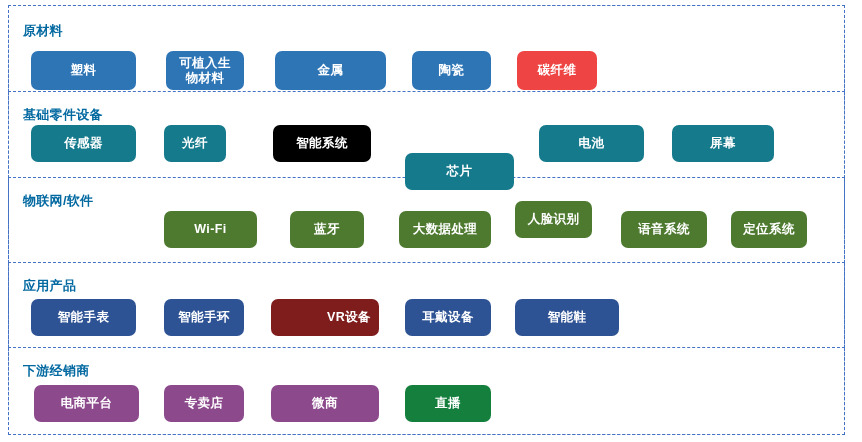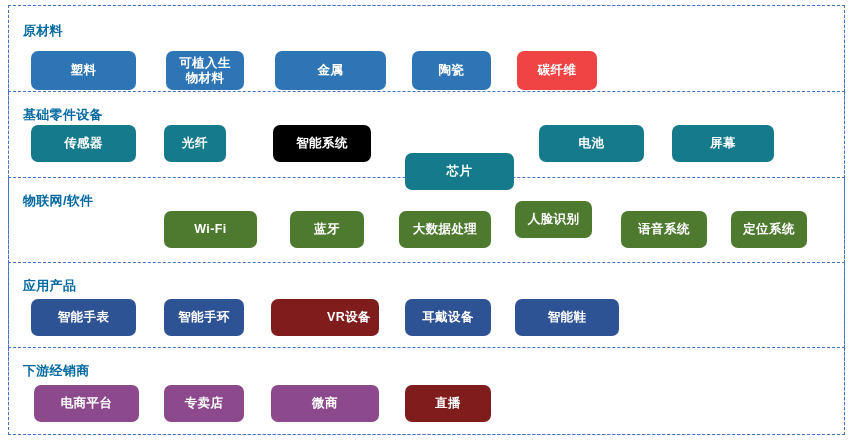--- a/index.html
+++ b/index.html
@@ -167,18 +167,18 @@
         <div class="tier-label" style="top: 14px;">下游经销商</div>
         <div class="node" style="left: 25px; top: 37px; width: 105px; height: 37px; background: rgb(140, 74, 140);">
           <span>电商平台</span>
         </div>
         <div class="node" style="left: 155px; top: 37px; width: 80px; height: 37px; background: rgb(140, 74, 140);">
           <span>专卖店</span>
         </div>
         <div class="node" style="left: 262px; top: 37px; width: 108px; height: 37px; background: rgb(140, 74, 140);">
           <span>微商</span>
         </div>
-        <div class="node" style="left: 396px; top: 37px; width: 86px; height: 37px; background: #7f1d1d;">
+        <div class="node" style="left: 396px; top: 37px; width: 86px; height: 37px; background: #15803d;">
           <span>直播</span>
         </div>
       </div>
     </div>
 </div>
 
 </body></html>

